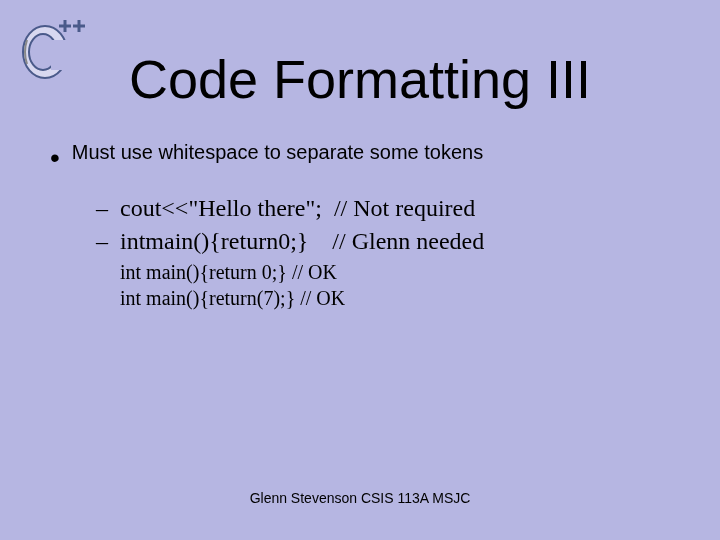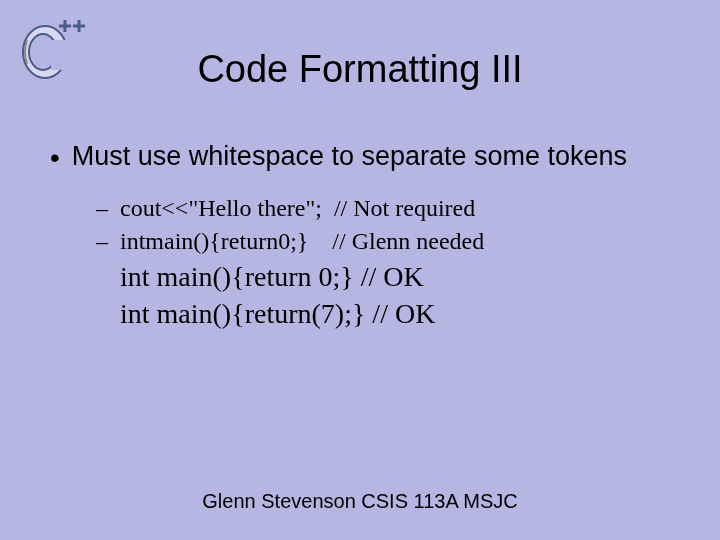--- a/index.html
+++ b/index.html
@@ -22,21 +22,21 @@
       width: 70px;
       height: 70px;
     }
     .title {
       position: absolute;
       top: 48px;
       left: 0;
       width: 720px;
       text-align: center;
       font-family: 'Comic Sans MS', cursive, sans-serif;
-      font-size: 38px;
+      font-size: 54px;
       color: #000;
       font-weight: normal;
     }
     .content {
       position: absolute;
       top: 140px;
       left: 50px;
       width: 620px;
     }
     .bullet-row {
@@ -46,21 +46,21 @@
     }
     .bullet {
       font-family: Arial, sans-serif;
       font-size: 28px;
       color: #000;
       margin-right: 12px;
       line-height: 1.25;
     }
     .bullet-text {
       font-family: Arial, Helvetica, sans-serif;
-      font-size: 27px;
+      font-size: 20px;
       color: #000;
       line-height: 1.25;
     }
     .sublist {
       margin-top: 18px;
       margin-left: 46px;
     }
     .sub-row {
       display: flex;
       align-items: flex-start;
@@ -77,33 +77,33 @@
     .sub-text {
       font-family: Georgia, 'Times New Roman', serif;
       font-size: 24px;
       color: #000;
       line-height: 1.3;
       white-space: pre;
     }
     .sub-continue {
       margin-left: 24px;
       font-family: Georgia, 'Times New Roman', serif;
-      font-size: 28px;
+      font-size: 20px;
       color: #000;
       line-height: 1.3;
       white-space: pre;
     }
     .footer {
       position: absolute;
-      bottom: 27px;
+      bottom: 34px;
       left: 0;
       width: 720px;
       text-align: center;
       font-family: 'Comic Sans MS', cursive, sans-serif;
-      font-size: 20px;
+      font-size: 14px;
       color: #000;
     }
   </style>
 </head>
 <body>
 
 <div class="logo">
   <svg viewBox="0 0 70 70" width="70" height="70">
     <ellipse cx="30" cy="42" rx="22" ry="26" fill="#d8d8f0" stroke="#4a5a8a" stroke-width="2"></ellipse>
     <ellipse cx="28" cy="42" rx="14" ry="18" fill="#b6b6e2" stroke="#4a5a8a" stroke-width="2"></ellipse>

